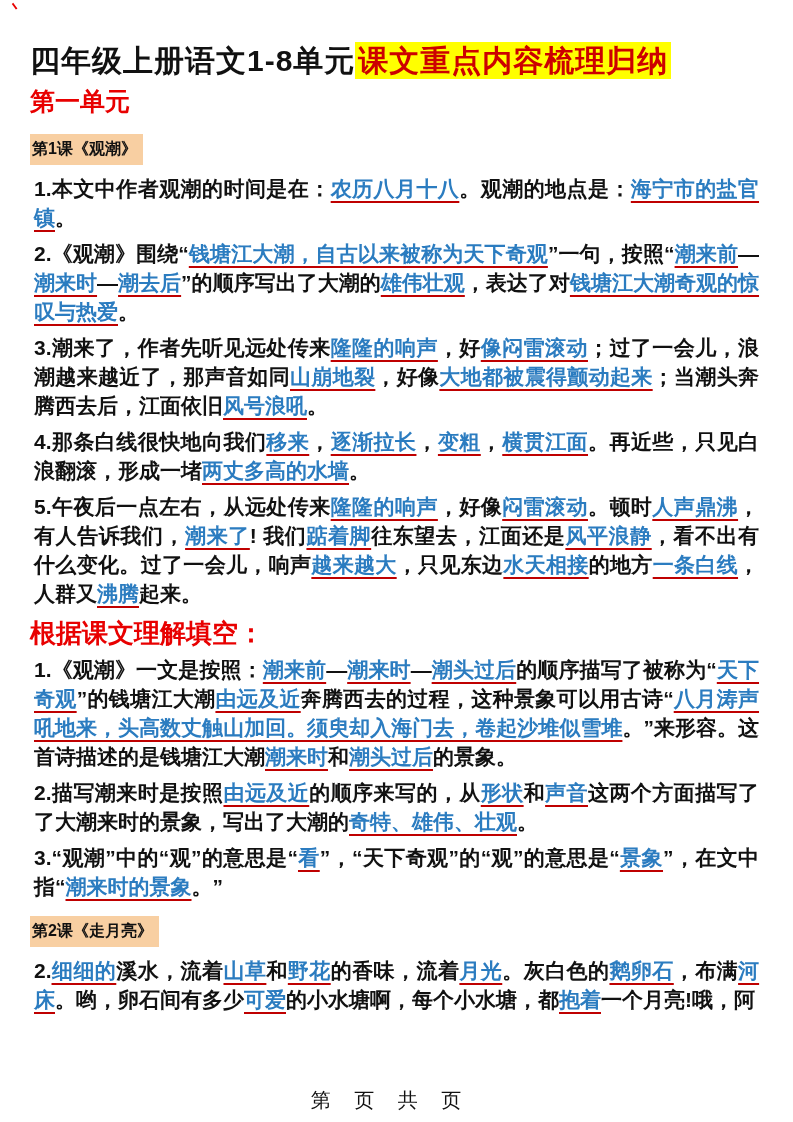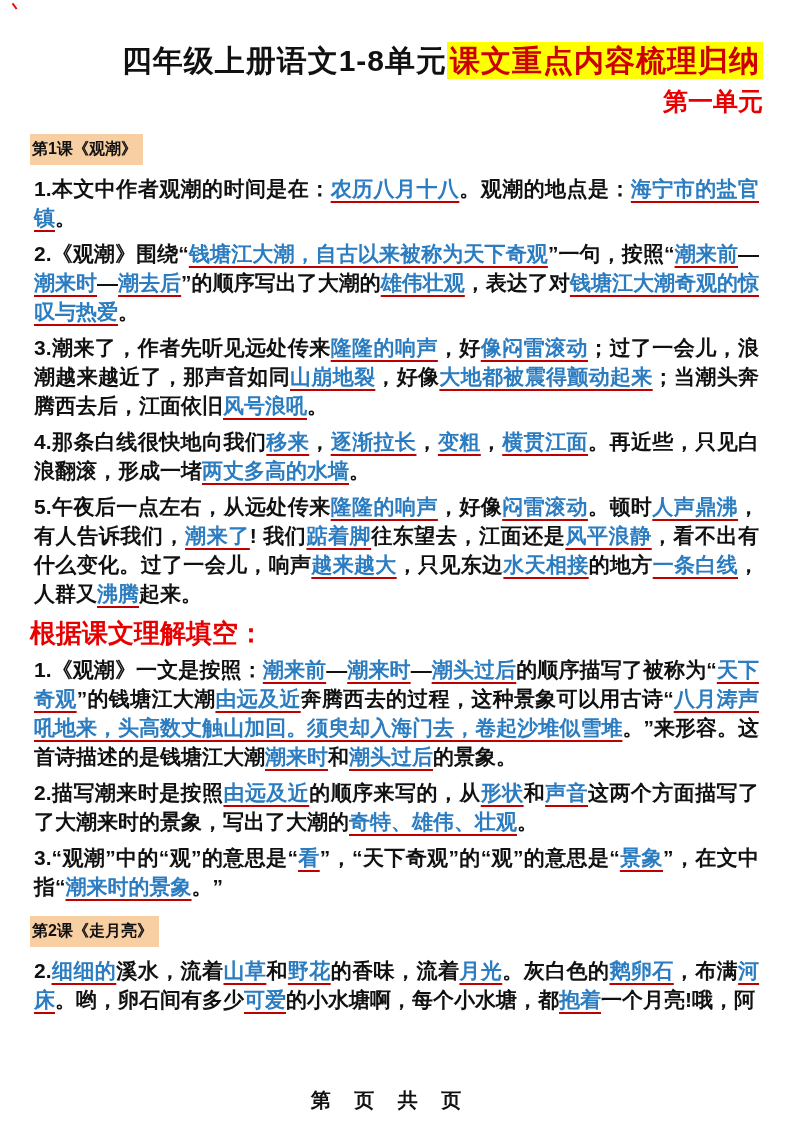--- a/index.html
+++ b/index.html
@@ -14,34 +14,34 @@
     font-family:"Liberation Sans","DejaVu Sans",sans-serif;
     color:var(--text-black,#111111);
   }
   .corner-mark{
     position:absolute;top:0;left:8px;
     color:var(--subtitle-red,#e80000);
     font-size:15px;font-weight:bold;line-height:15px;
   }
   .title{
     margin:0;
-    text-align:right;
+    text-align:left;
     font-size:30px;
     font-weight:bold;
     line-height:42px;
     letter-spacing:1px;
     white-space:nowrap;
   }
   .t-hl{
     background:var(--highlight-bg,#ffff00);
     color:var(--title-red,#cc0000);
     padding:2px 3px;
   }
   .subtitle{
-    text-align:right;
+    text-align:left;
     color:var(--subtitle-red,#e80000);
     font-size:25px;
     font-weight:bold;
     line-height:34px;
     margin-top:2px;
   }
   .body{display:block;margin-top:8px;}
   .lesson-header{
     display:inline-block;
     font-size:16px;
@@ -72,21 +72,21 @@
     text-decoration:underline;
     text-decoration-color:var(--underline-red,#bf0000);
     text-decoration-thickness:2px;
     text-underline-offset:5px;
   }
   .footer{
     position:absolute;
     left:0;right:12px;bottom:8px;
     text-align:center;
     font-size:20px;
-    font-weight:700;
+    font-weight:400;
     letter-spacing:9px;
   }
 </style>
 </head>
 <body>
 
 <div class="page">
   <span class="corner-mark">丶</span>
 
   <h1 class="title"><span>四年级上册语文1-8单元</span><span class="t-hl">课文重点内容梳理归纳</span></h1>

